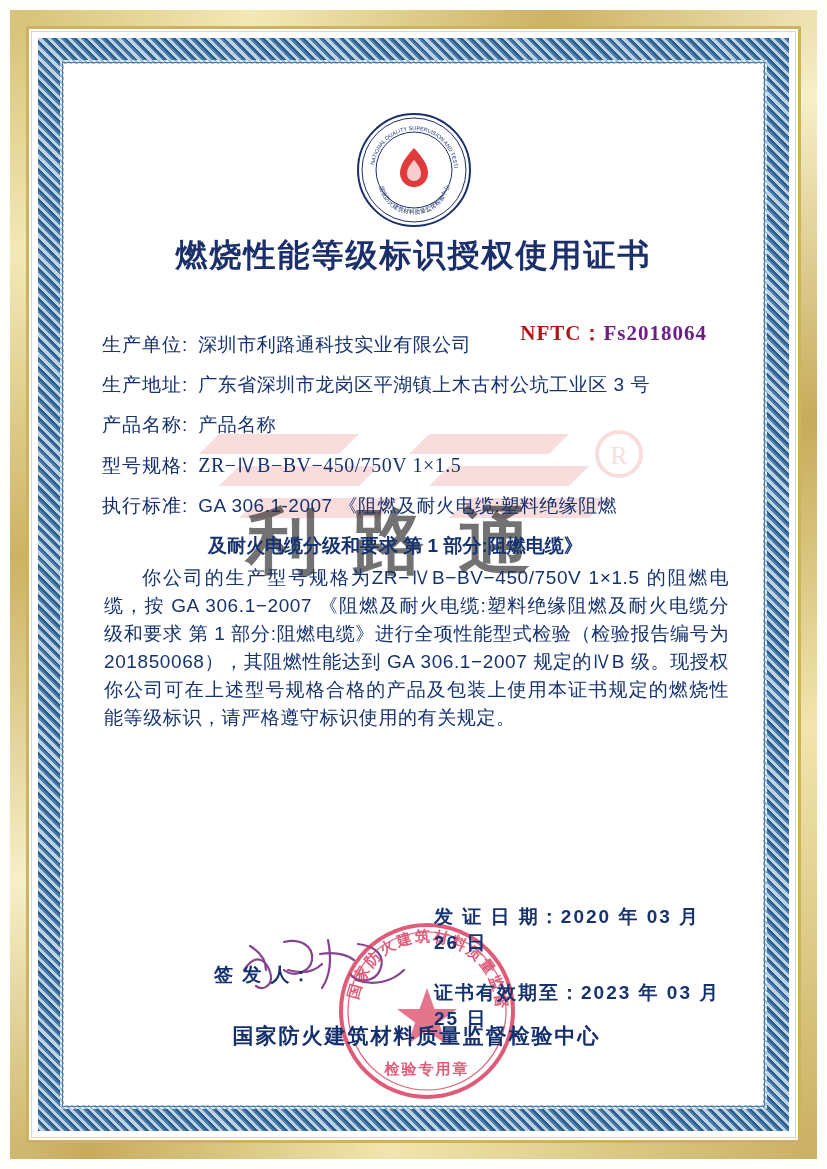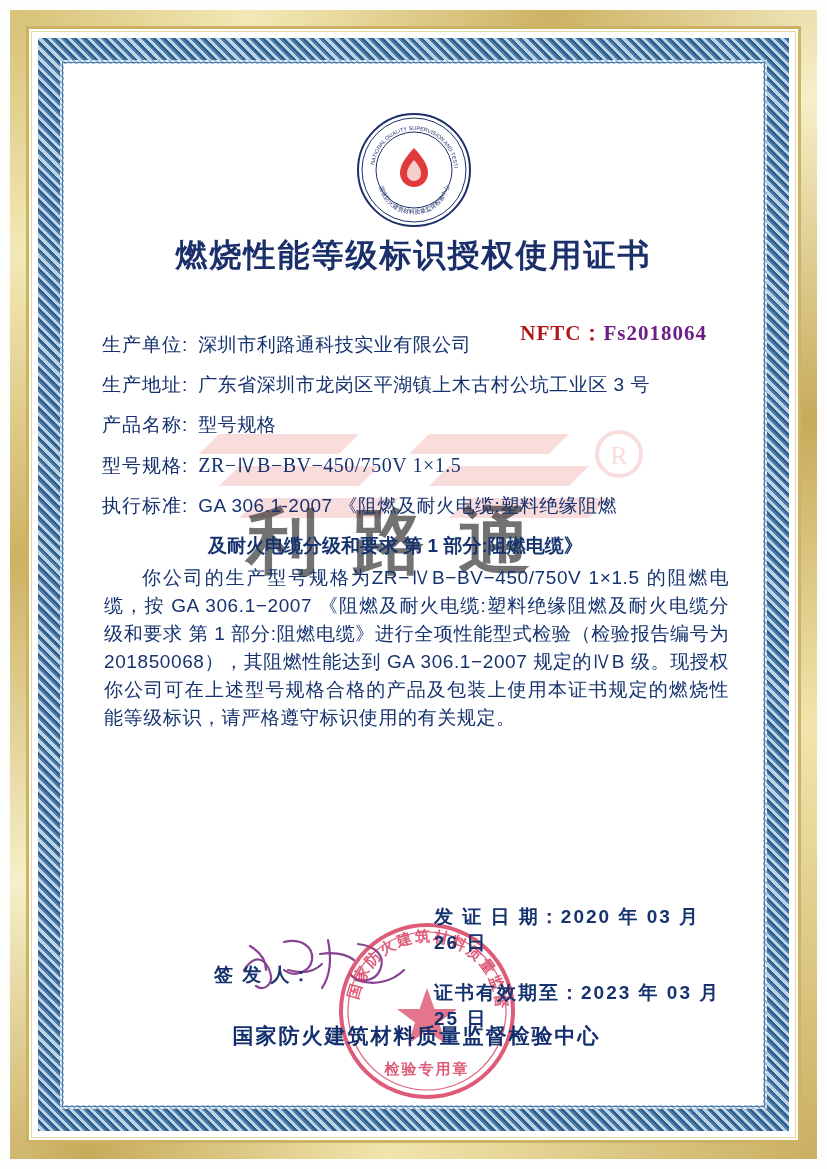--- a/index.html
+++ b/index.html
@@ -238,21 +238,21 @@
       <div class="frow">
         <span class="flabel">生产单位:</span>
         <span class="fval">深圳市利路通科技实业有限公司</span>
       </div>
       <div class="frow">
         <span class="flabel">生产地址:</span>
         <span class="fval">广东省深圳市龙岗区平湖镇上木古村公坑工业区 3 号</span>
       </div>
       <div class="frow">
         <span class="flabel">产品名称:</span>
-        <span class="fval">型号规格</span>
+        <span class="fval">产品名称</span>
       </div>
       <div class="frow">
         <span class="flabel">型号规格:</span>
         <span class="fval serif">ZR−ⅣB−BV−450/750V 1×1.5</span>
       </div>
       <div class="frow">
         <span class="flabel">执行标准:</span>
         <span class="fval">GA 306.1-2007 《阻燃及耐火电缆:塑料绝缘阻燃</span>
       </div>
       <div class="fcont">及耐火电缆分级和要求  第 1 部分:阻燃电缆》</div>

